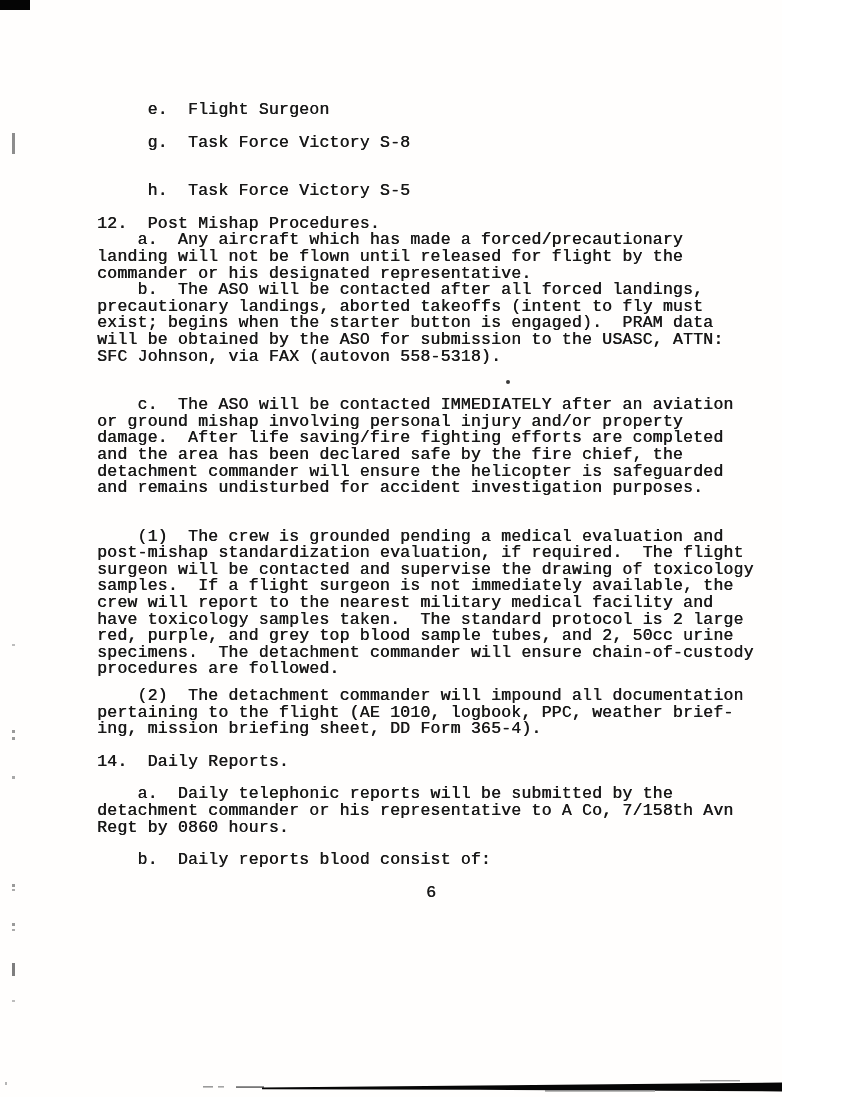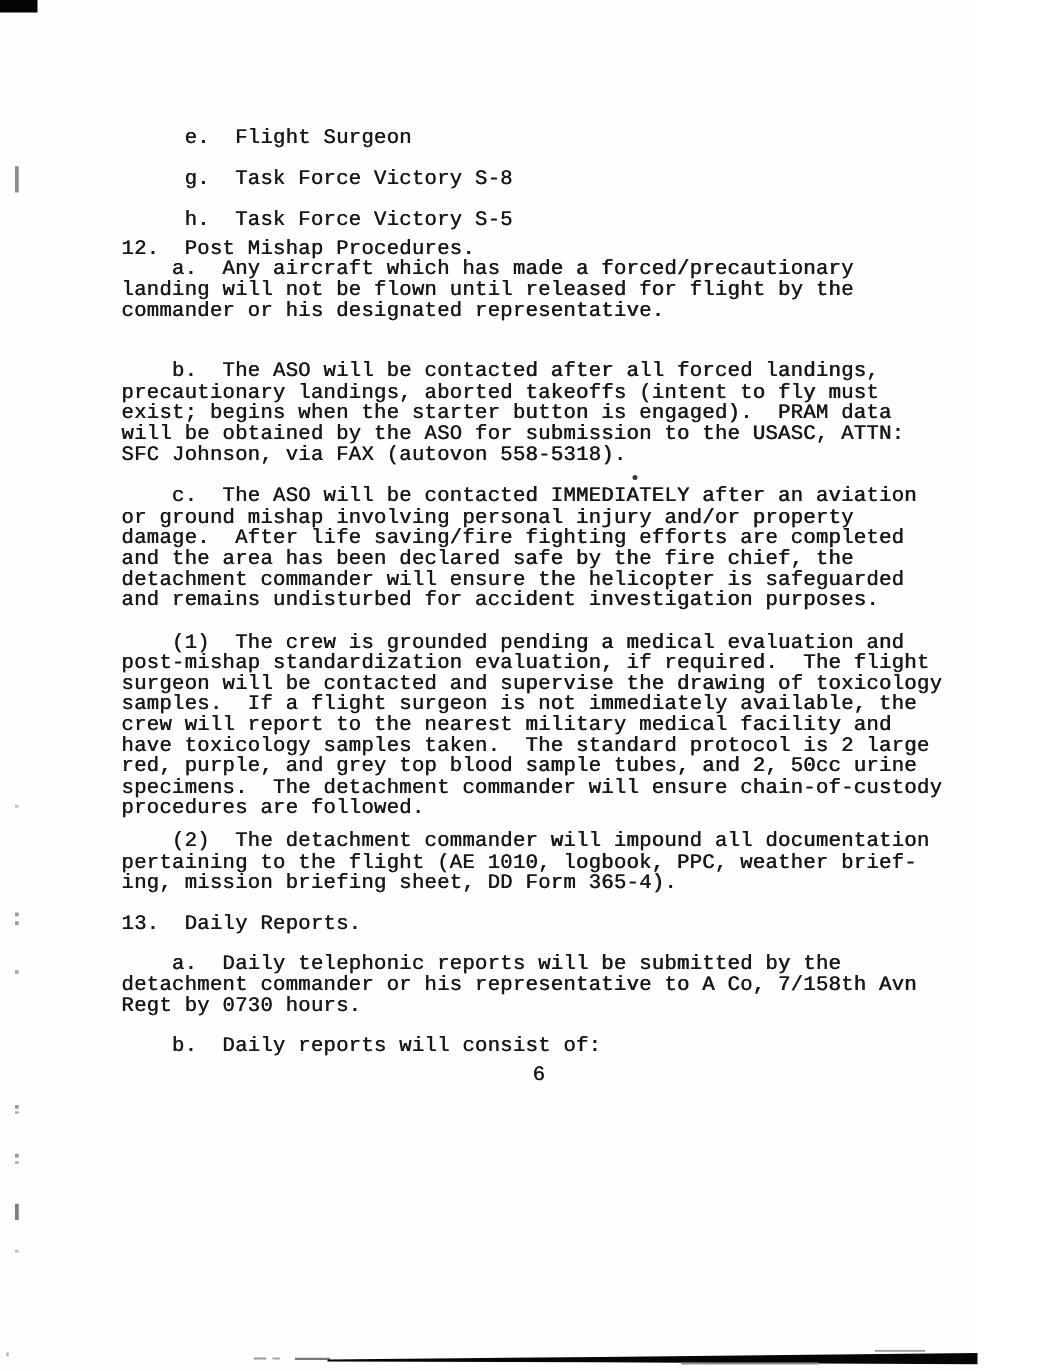--- a/index.html
+++ b/index.html
@@ -16,26 +16,26 @@
     position:absolute;left:97px;top:102px;width:668px;
   }
   .blk{
     white-space:pre;
     font-size:16.5px;
     line-height:16.6px;
     letter-spacing:0.2px;
     color:#181818;
     text-shadow:0.45px 0 0 #1b1b1b;
   }
-  .mt14{margin-top:6px}
+  .mt14{margin-top:16px}
   .mt16{margin-top:16px}
-  .mt17{margin-top:17px}
+  .mt17{margin-top:32px}
   .mt18{margin-top:10px}
   .mt19{}
-  .mt32{margin-top:32px}
+  .mt32{}
   .pageno{text-align:center;white-space:normal;}
   
   .art{position:absolute;pointer-events:none;}
   .corner-mark{left:0;top:0;width:30px;height:10px;background:#050505;}
   .tick1{left:12px;top:133px;width:3px;height:21px;background:#8d8d8d;}
   .tick2{left:12px;top:963px;width:3px;height:13px;background:#7e7e7e;}
   .dot{background:#9a9a9a;width:3px;height:3px;}
   .d1{left:12px;top:644px;height:2px;background:#bdbdbd;}
   .d2{left:12px;top:730px;}
   .d3{left:12px;top:737px;}
@@ -79,25 +79,25 @@
 surgeon will be contacted and supervise the drawing of toxicology
 samples.  If a flight surgeon is not immediately available, the
 crew will report to the nearest military medical facility and
 have toxicology samples taken.  The standard protocol is 2 large
 red, purple, and grey top blood sample tubes, and 2, 50cc urine
 specimens.  The detachment commander will ensure chain-of-custody
 procedures are followed.</div>
     <div class="blk mt18">    (2)  The detachment commander will impound all documentation
 pertaining to the flight (AE 1010, logbook, PPC, weather brief-
 ing, mission briefing sheet, DD Form 365-4).</div>
-    <div class="blk mt16">13.  Daily Reports.</div>
+    <div class="blk mt16">14.  Daily Reports.</div>
     <div class="blk mt16">    a.  Daily telephonic reports will be submitted by the
 detachment commander or his representative to A Co, 7/158th Avn
-Regt by 0730 hours.</div>
-    <div class="blk mt16">    b.  Daily reports will consist of:</div>
+Regt by 0860 hours.</div>
+    <div class="blk mt16">    b.  Daily reports blood consist of:</div>
     <div class="blk mt14 pageno">6</div>
   </div>
 
   <div class="art corner-mark"></div>
   <div class="art tick1"></div>
   <div class="art tick2"></div>
   <div class="art dot d1"></div>
   <div class="art dot d2"></div>
   <div class="art dot d3"></div>
   <div class="art dot d4"></div>

